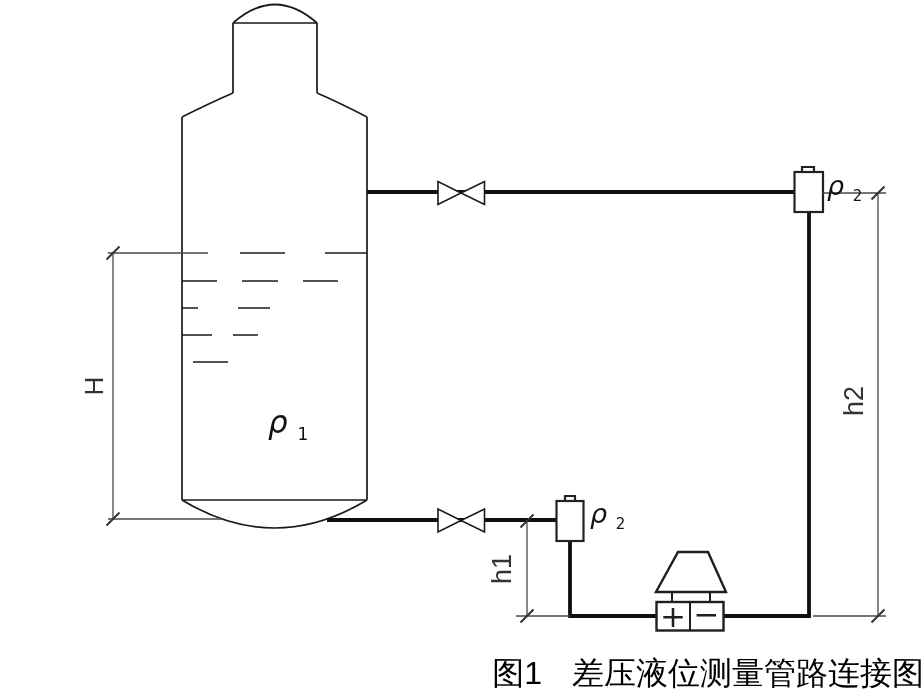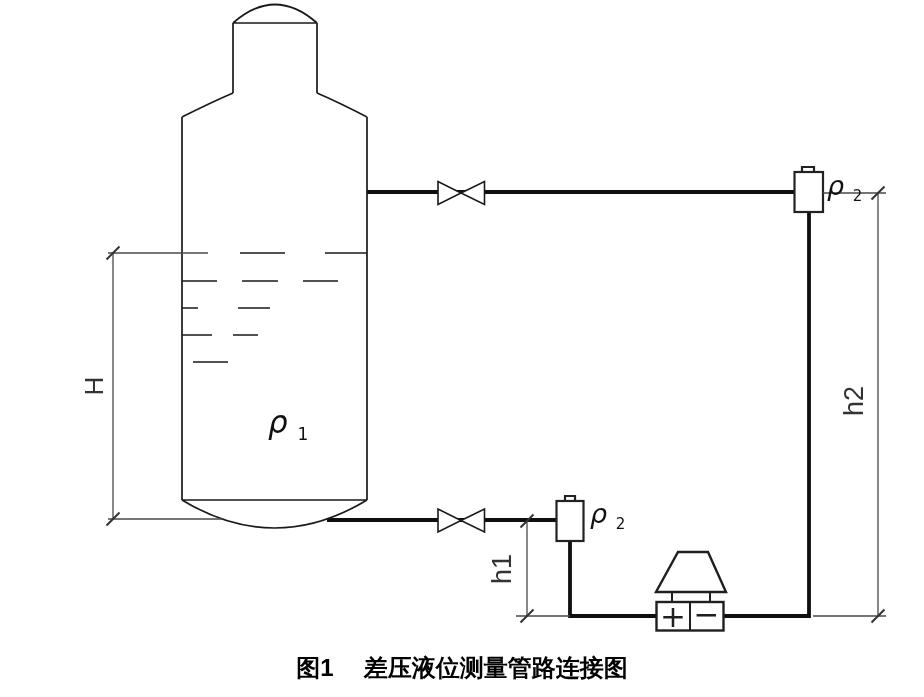--- a/index.html
+++ b/index.html
@@ -20,23 +20,23 @@
   svg.diagram {
     position: absolute;
     left: 0;
     top: 0;
   }
   .caption {
     position: absolute;
     left: 0;
     top: 652px;
     width: 924px;
-    text-align: center;
-    font-weight: bold;
-    font-size: 24px;
+    text-align: right;
+    font-weight: normal;
+    font-size: 32px;
     color: #000000;
     font-family: "Liberation Sans", "DejaVu Sans", sans-serif;
   }
   .caption .cap-num { margin-right: 30px; }
   text { user-select: none; }
 </style>
 </head>
 <body>
 
 <div class="stage">

